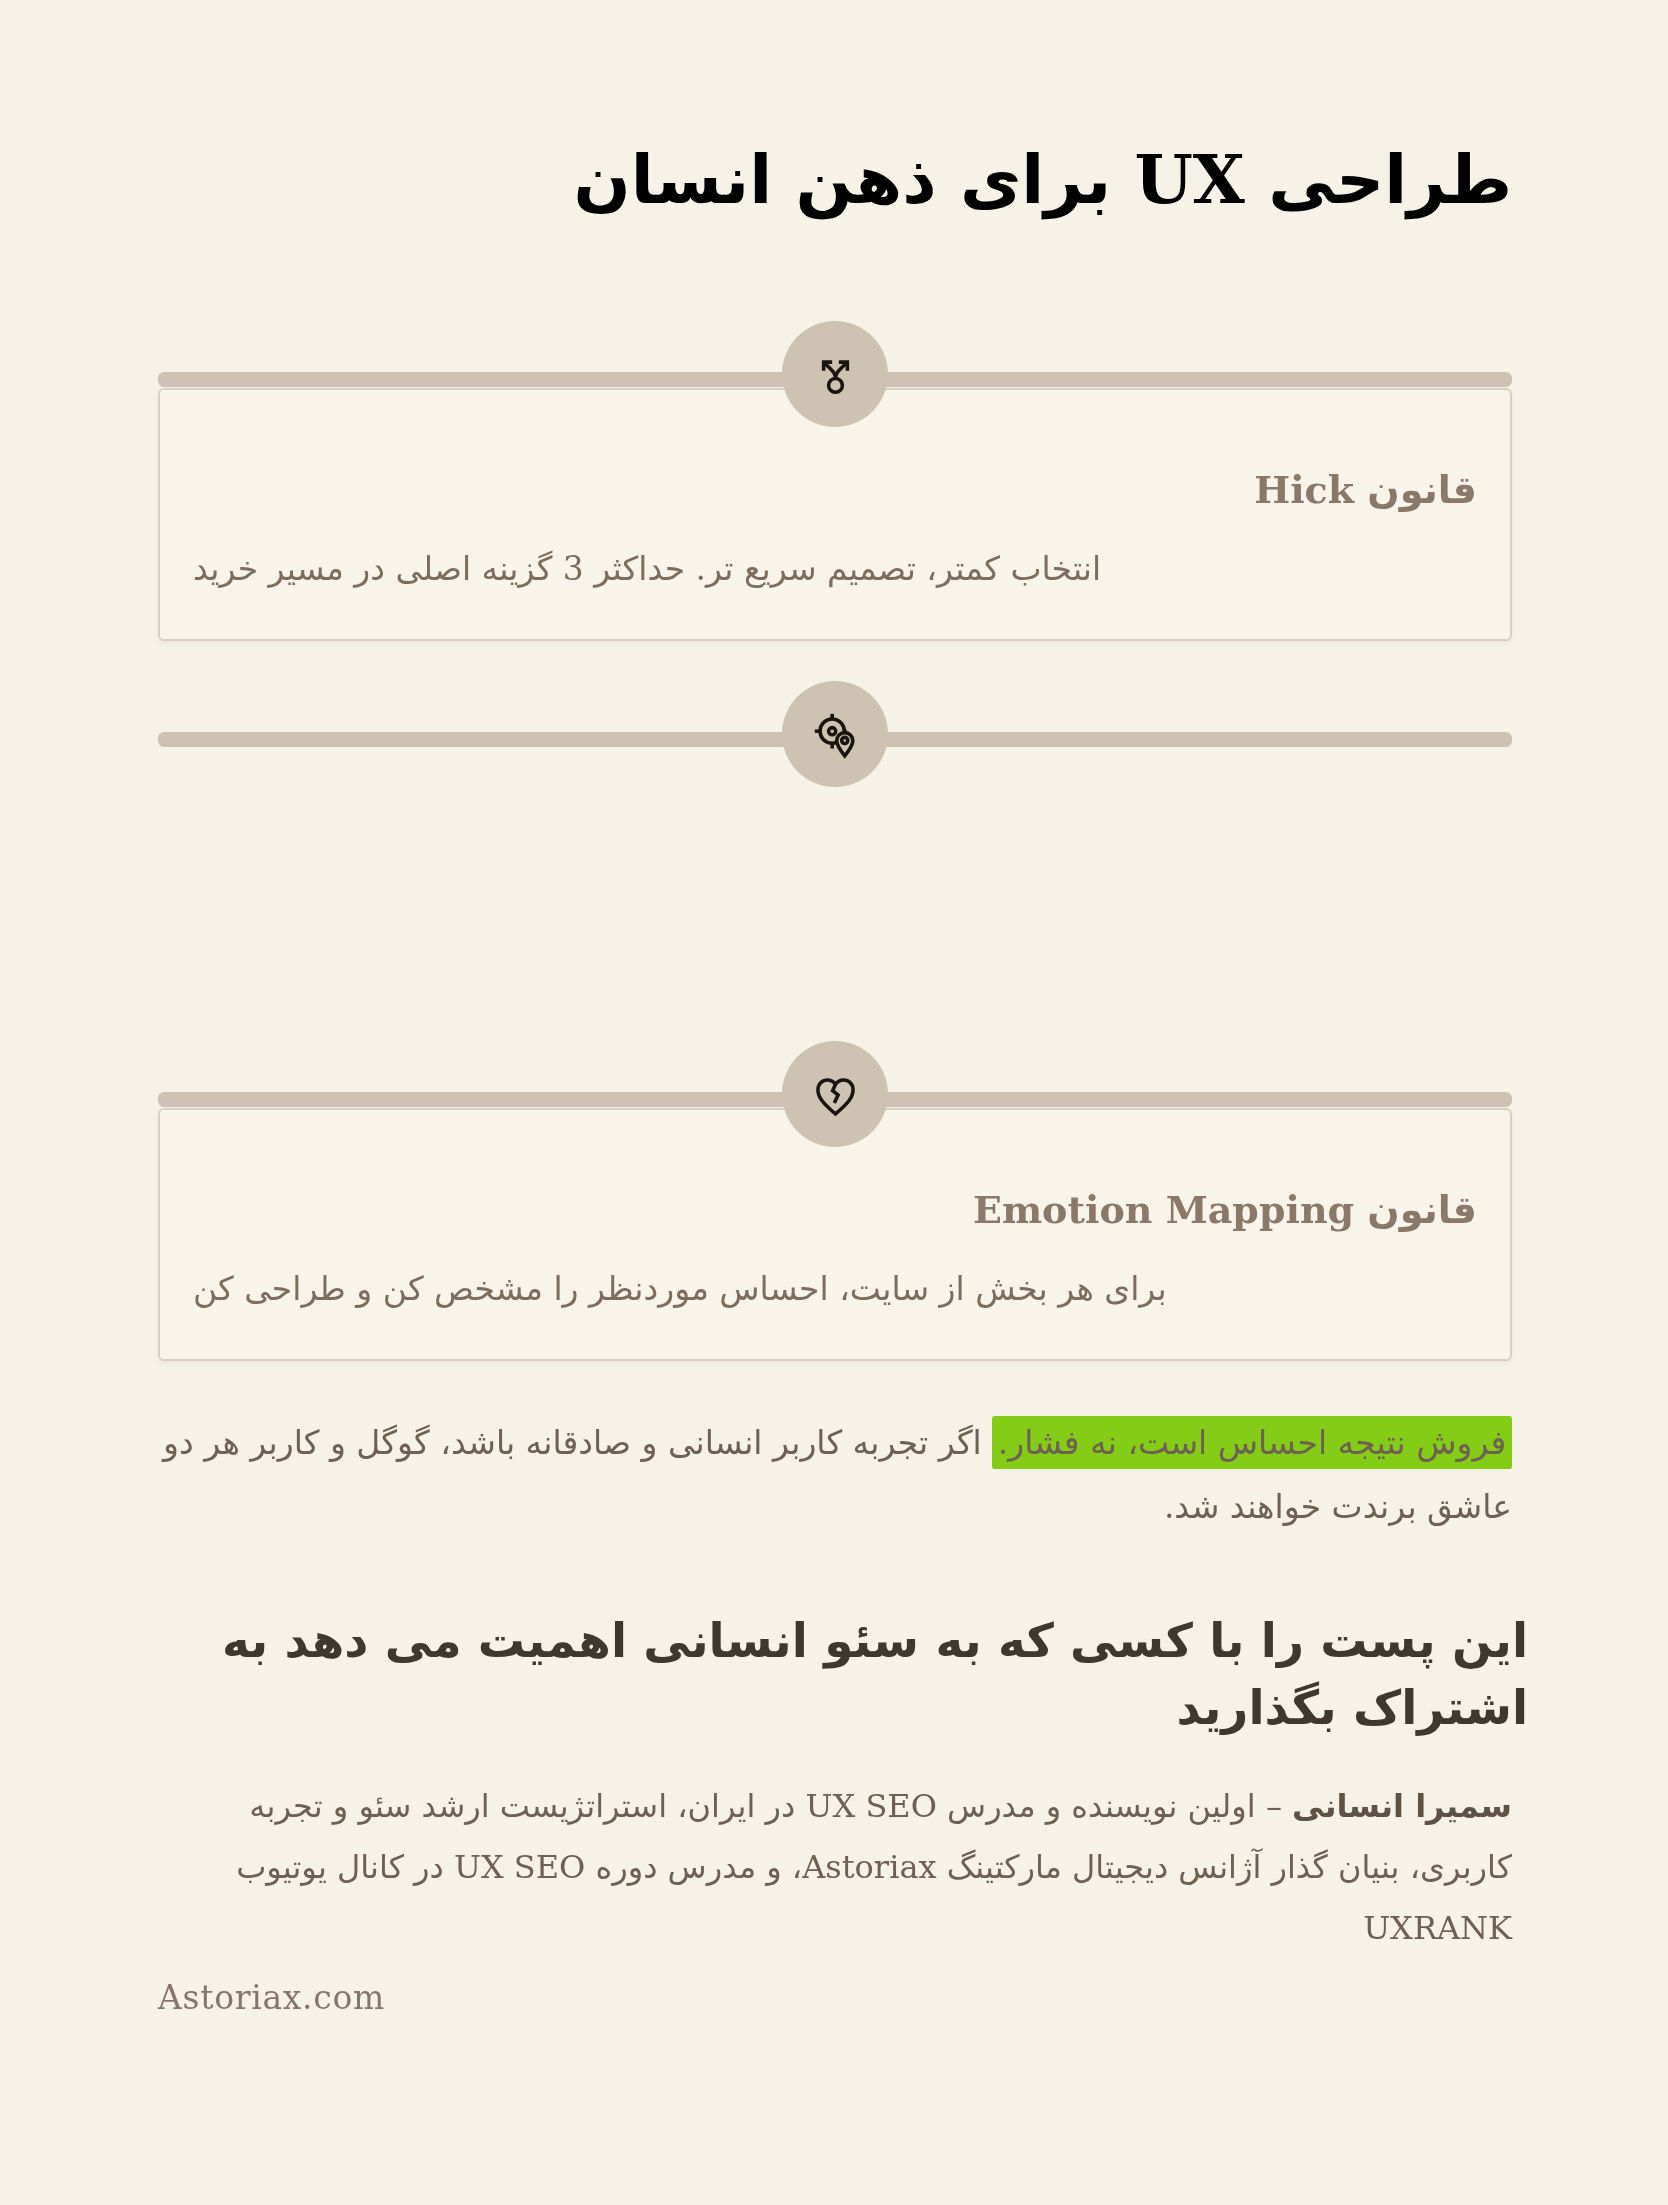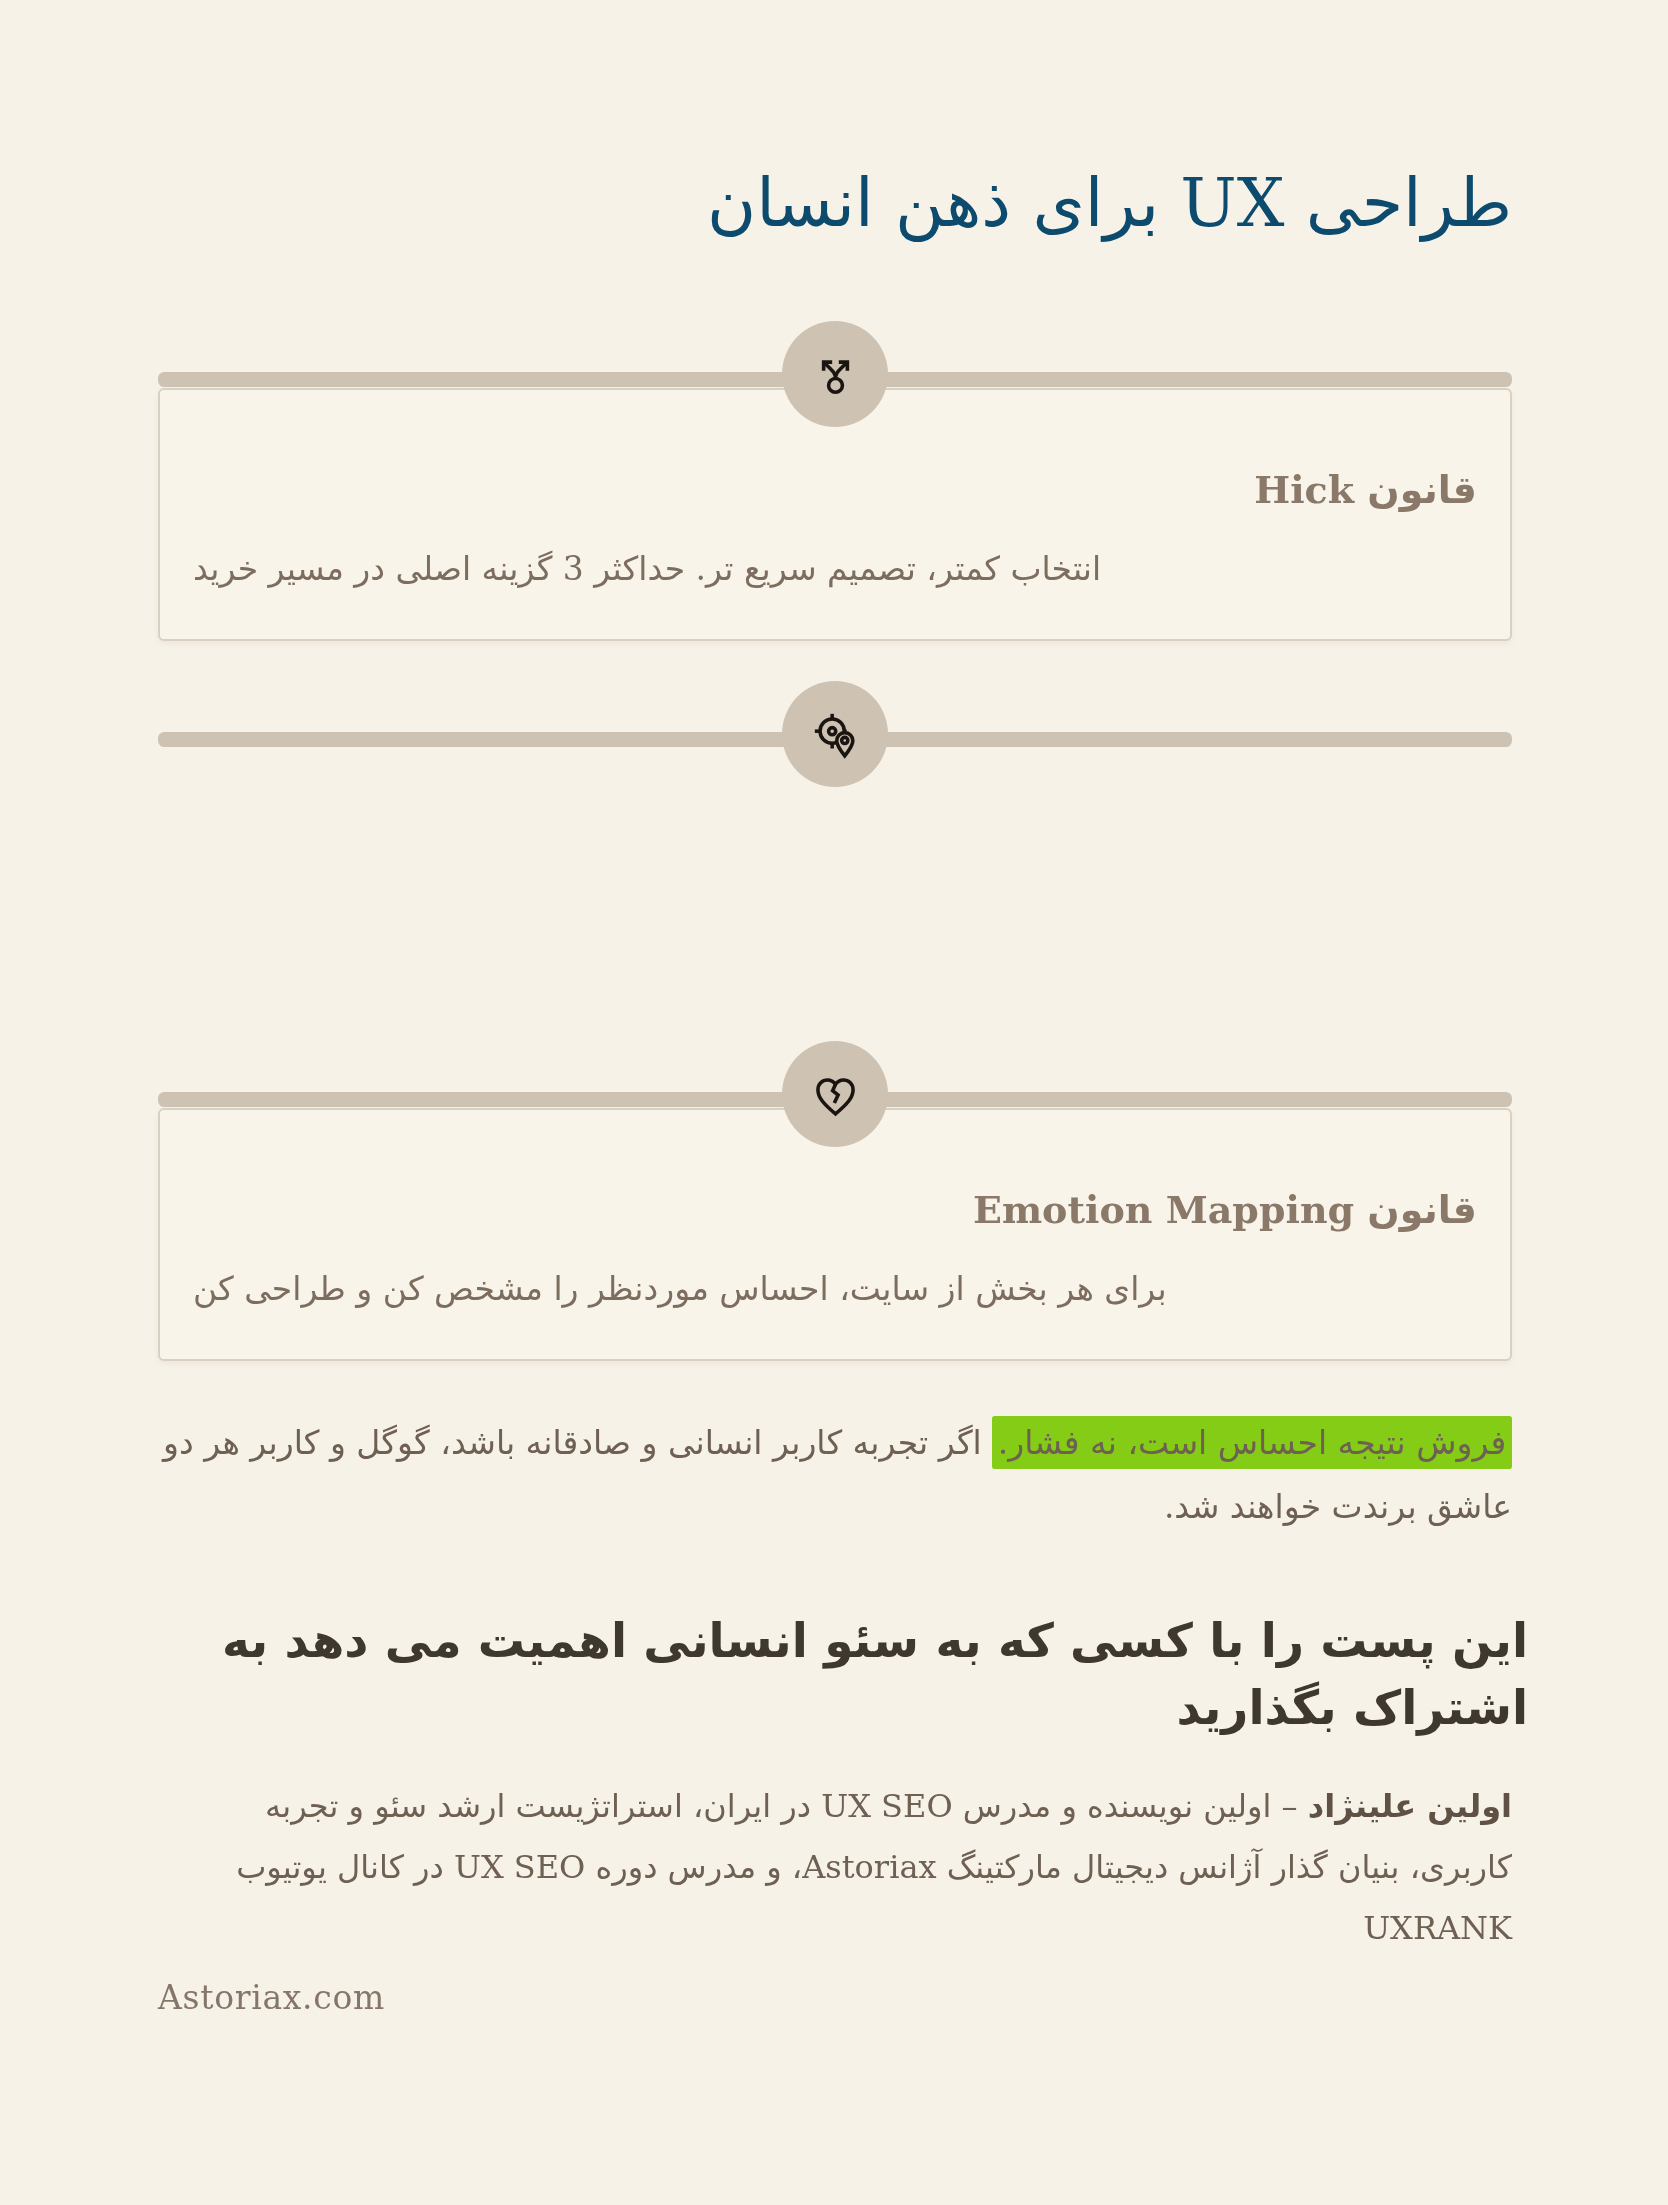--- a/index.html
+++ b/index.html
@@ -7,24 +7,24 @@
     position:relative;
     width:1669px;height:2205px;
     background:#f7f2e8;
     overflow:hidden;
     font-family:"DejaVu Serif","DejaVu Sans",sans-serif;
   }
   .content-col{position:absolute;left:158px;width:1354px;}
 
   
   .page-title{
-    top:160px;
+    top:136px;
     margin:0;
-    font-size:67px;font-weight:400;
-    color:#0c4a6e;
+    font-size:67px;font-weight:700;
+    color:#000000;
     text-align:right;
     direction:rtl;
     line-height:1.3;
   }
 
   
   .law{position:absolute;left:158px;width:1354px;height:320px;}
   .law-1{top:321px;}
   .law-2{top:681px;}
   .law-3{top:1041px;}
@@ -163,19 +163,19 @@
     </div>
   </section>
 
   <p class="content-col emotion-note">
     <mark>فروش نتیجه احساس است، نه فشار.</mark><span> اگر تجربه کاربر انسانی و صادقانه باشد، گوگل و کاربر هر دو عاشق برندت خواهند شد.</span>
   </p>
 
   <h2 class="content-col share-heading">این پست را با کسی که به سئو انسانی اهمیت می دهد به اشتراک بگذارید</h2>
 
   <p class="content-col author-bio">
-    <span class="bio-name">اولین علینژاد</span><span> – اولین نویسنده و مدرس UX SEO در ایران، استراتژیست ارشد سئو و تجربه کاربری، بنیان گذار آژانس دیجیتال مارکتینگ Astoriax، و مدرس دوره UX SEO در کانال یوتیوب UXRANK</span>
+    <span class="bio-name">سمیرا انسانی</span><span> – اولین نویسنده و مدرس UX SEO در ایران، استراتژیست ارشد سئو و تجربه کاربری، بنیان گذار آژانس دیجیتال مارکتینگ Astoriax، و مدرس دوره UX SEO در کانال یوتیوب UXRANK</span>
   </p>
 
   <p class="content-col footer-site">Astoriax.com</p>
 
 </div>
 
 
 </body></html>

